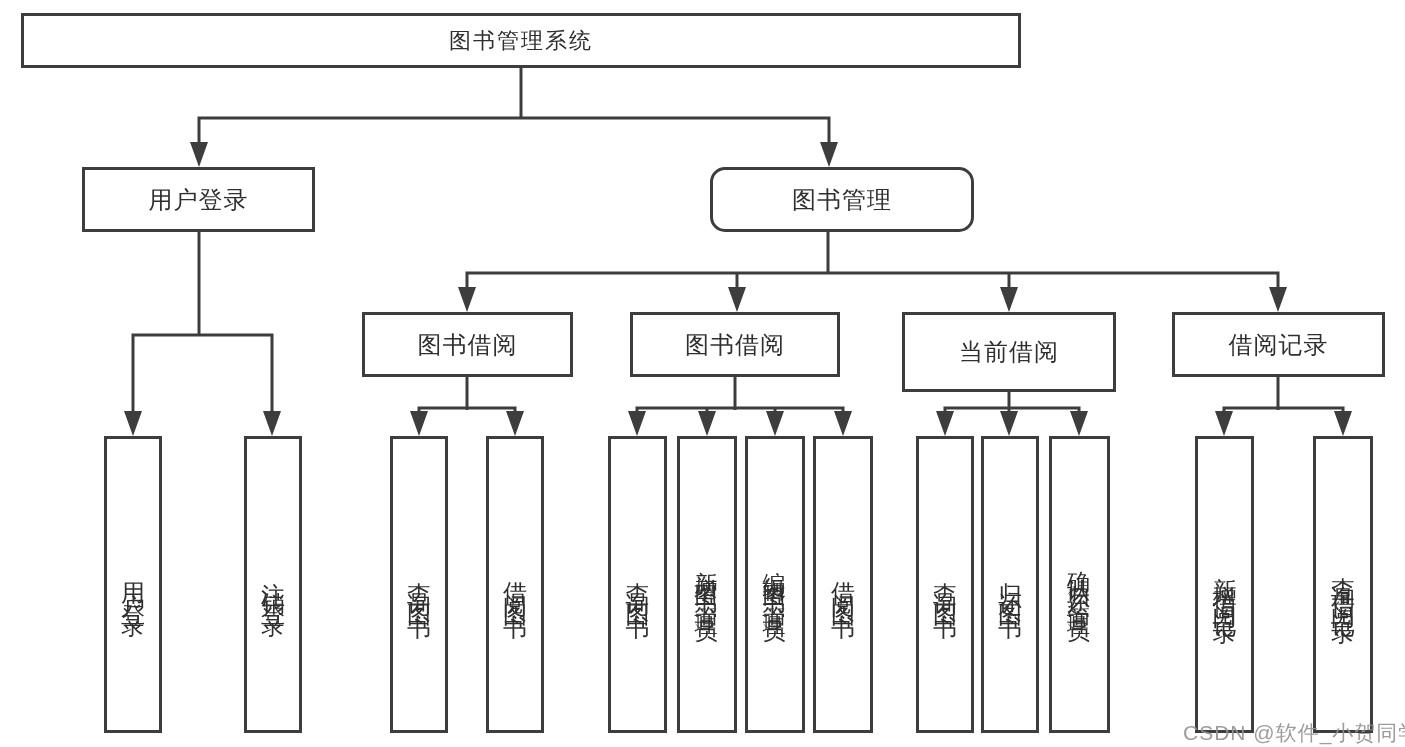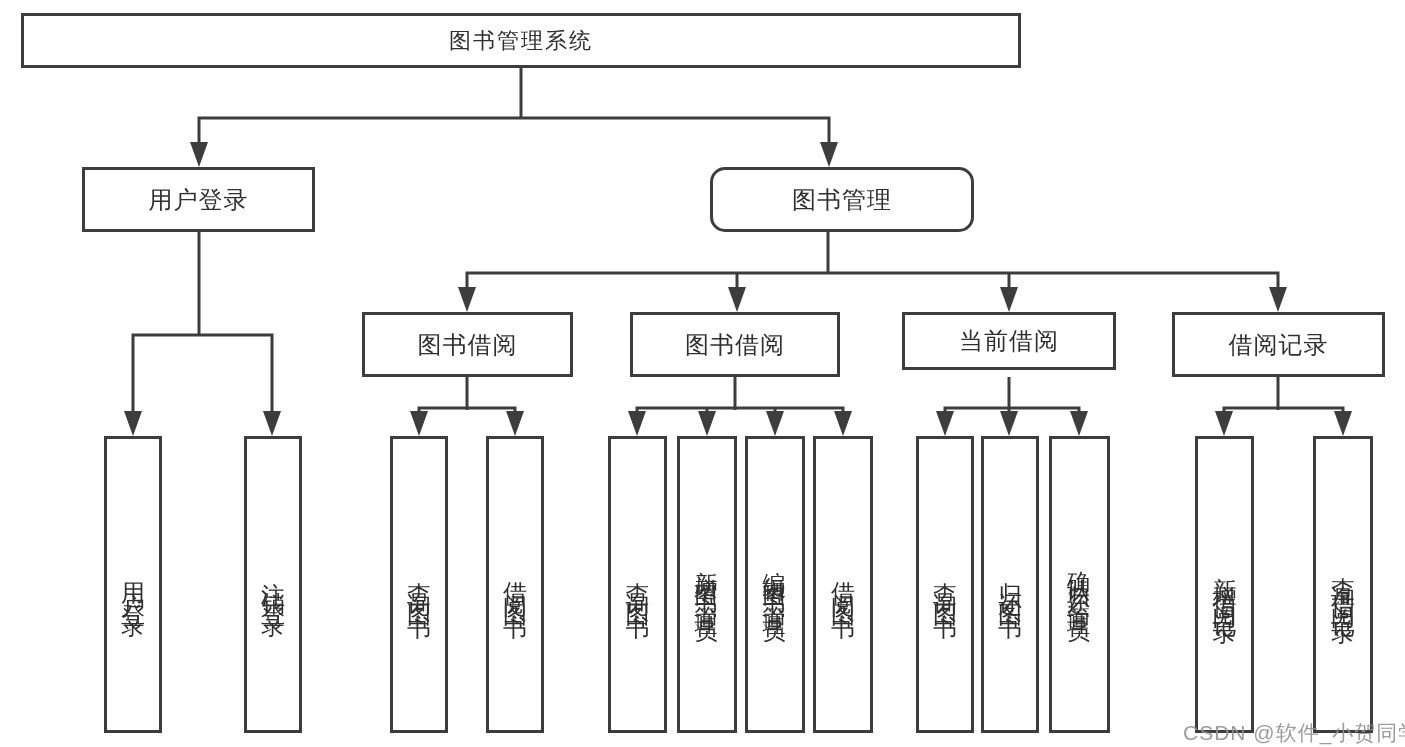--- a/index.html
+++ b/index.html
@@ -115,21 +115,21 @@
     </g>
   </svg>
 
   <div class="box hbox hbox--root" style="left:21px; top:13px; width:1000px; height:55px;">图书管理系统</div>
 
   <div class="box hbox" style="left:82px; top:167px; width:233px; height:65px;">用户登录</div>
   <div class="box hbox" style="left:710px; top:167px; width:264px; height:65px;border-radius:15px;">图书管理</div>
 
   <div class="box hbox" style="left:362px; top:312px; width:211px; height:65px;">图书借阅</div>
   <div class="box hbox" style="left:630px; top:312px; width:210px; height:65px;text-align:center;">图书借阅</div>
-  <div class="box hbox" style="left:902px; top:312px; width:214px; height:58px;">当前借阅</div>
+  <div class="box hbox" style="left:902px; top:312px; width:214px; height:80px;">当前借阅</div>
   <div class="box hbox" style="left:1172px; top:312px; width:213px; height:65px;">借阅记录</div>
 
   <div class="box leaf" style="left:104px; top:436px; width:58px; height:297px;">用户登录</div>
   <div class="box leaf" style="left:244px; top:436px; width:58px; height:297px;">注销登录</div>
 
   <div class="box leaf" style="left:390px; top:436px; width:58px; height:297px;">查询图书</div>
   <div class="box leaf" style="left:486px; top:436px; width:58px; height:297px;">借阅图书</div>
 
   <div class="box leaf" style="left:608px; top:436px; width:59px; height:297px;">查询图书</div>
   <div class="box leaf ls-s" style="left:677px; top:436px; width:60px; height:297px;">新增图书（管理员）</div>

